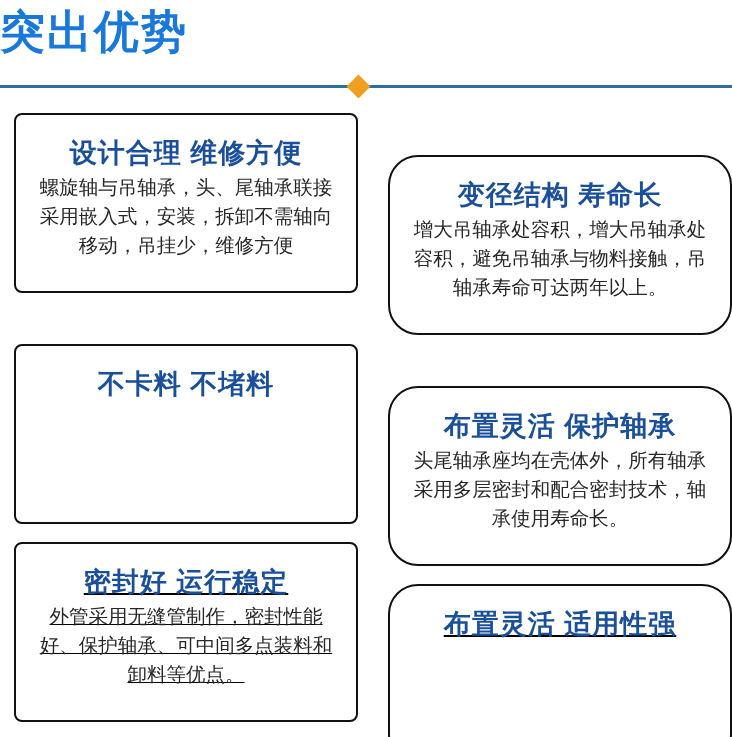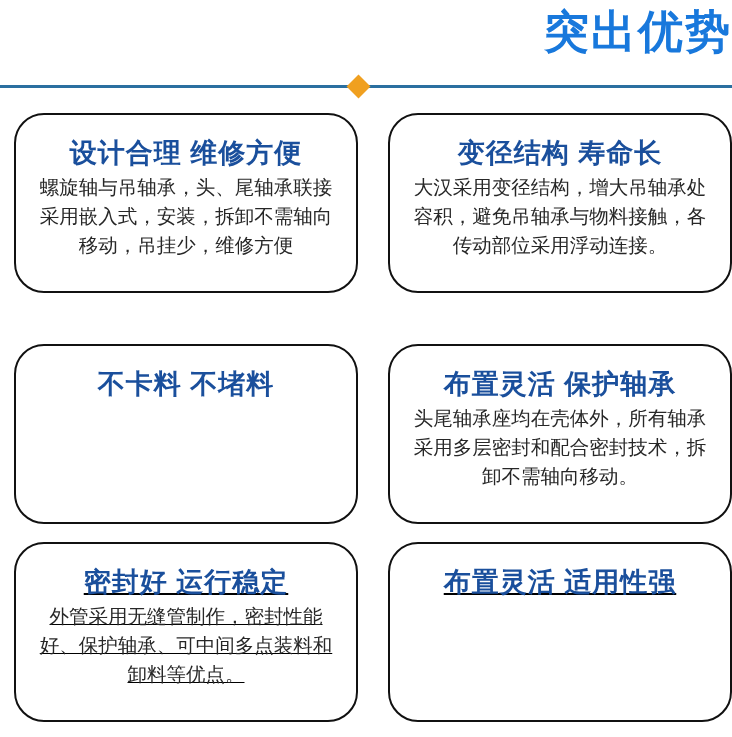--- a/index.html
+++ b/index.html
@@ -20,21 +20,21 @@
   .header {
     position: relative;
     width: 732px;
     height: 100px;
   }
   .page-title {
     position: absolute;
     top: 2px;
     left: 0;
     width: 732px;
-    text-align: right;
+    text-align: left;
     font-size: 45px;
     line-height: 60px;
     font-weight: bold;
     color: #1878dc;
     letter-spacing: 2px;
     white-space: nowrap;
   }
   .divider-wrap {
     position: absolute;
     top: 78px;
@@ -71,22 +71,22 @@
   .card {
     position: absolute;
     width: 344px;
     height: 180px;
     box-sizing: border-box;
     border: 2px solid #111111;
     border-radius: 30px;
     background: #ffffff;
     overflow: hidden;
   }
-  .card.col-left  { left: 14px; }
-  .card.col-right { left: 388px; }
+  .card.col-left  { left: 14px; border-radius: 8px; }
+  .card.col-right { left: 388px; margin-top: 42px; }
   .card.row-1 { top: 0px;   }
   .card.row-2 { top: 231px; }
   .card.row-3 { top: 429px; text-decoration: underline; }
 
   .card-inner {
     padding: 22px 14px 0 14px;
   }
   .card-title {
     text-align: center;
     font-size: 27px;
@@ -122,34 +122,34 @@
   <div class="card col-left row-1">
     <div class="card-inner">
       <div class="card-title">设计合理 维修方便</div>
       <div class="card-body">螺旋轴与吊轴承，头、尾轴承联接采用嵌入式，安装，拆卸不需轴向移动，吊挂少，维修方便</div>
     </div>
   </div>
 
   <div class="card col-right row-1">
     <div class="card-inner">
       <div class="card-title">变径结构 寿命长</div>
-      <div class="card-body">大汉采用变径结构，增大吊轴承处容积，避免吊轴承与物料接触，各传动部位采用浮动连接。</div>
+      <div class="card-body">增大吊轴承处容积，增大吊轴承处容积，避免吊轴承与物料接触，吊轴承寿命可达两年以上。</div>
     </div>
   </div>
 
   <div class="card col-left row-2">
     <div class="card-inner">
       <div class="card-title">不卡料 不堵料</div>
     </div>
   </div>
 
   <div class="card col-right row-2">
     <div class="card-inner">
       <div class="card-title">布置灵活 保护轴承</div>
-      <div class="card-body">头尾轴承座均在壳体外，所有轴承采用多层密封和配合密封技术，拆卸不需轴向移动。</div>
+      <div class="card-body">头尾轴承座均在壳体外，所有轴承采用多层密封和配合密封技术，轴承使用寿命长。</div>
     </div>
   </div>
 
   <div class="card col-left row-3">
     <div class="card-inner">
       <div class="card-title">密封好 运行稳定</div>
       <div class="card-body">外管采用无缝管制作，密封性能好、保护轴承、可中间多点装料和卸料等优点。</div>
     </div>
   </div>
 

